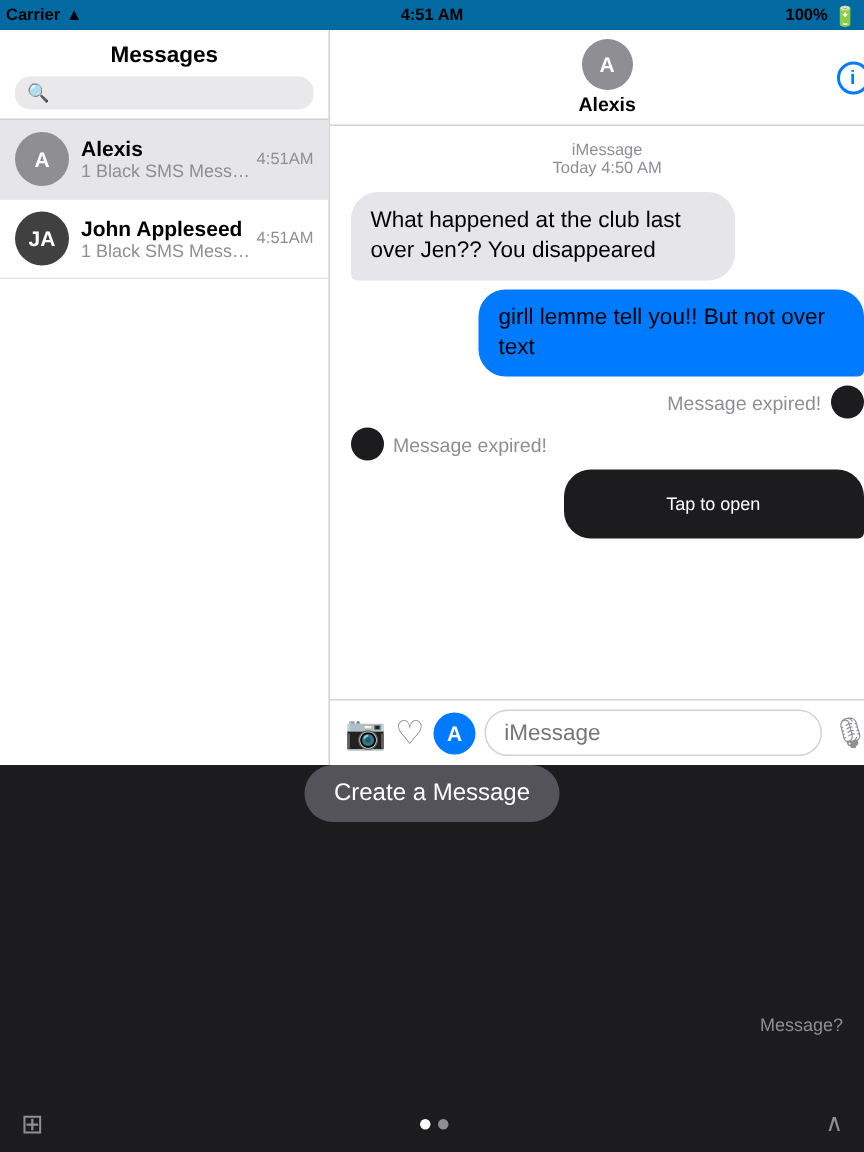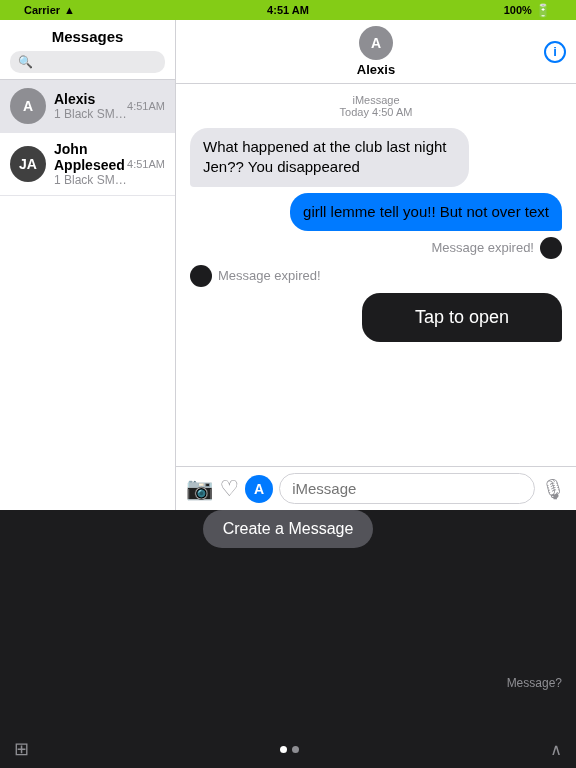--- a/index.html
+++ b/index.html
@@ -9,43 +9,43 @@
       font-family: -apple-system, 'Helvetica Neue', Arial, sans-serif;
       overflow: hidden;
       background: #fff;
       display: flex;
       flex-direction: column;
     }
 
     
     .status-bar {
       height: 20px;
-      background: #84cc16;
+      background: #0369a1;
       display: flex;
       align-items: center;
       justify-content: space-between;
-      padding: 0 24px;
+      padding: 0 4px;
       font-size: 11px;
       font-weight: 600;
       flex-shrink: 0;
     }
     .status-left { display: flex; align-items: center; gap: 4px; }
     .status-center { position: absolute; left: 50%; transform: translateX(-50%); font-size: 11px; font-weight: 600; }
     .status-right { display: flex; align-items: center; gap: 4px; font-size: 11px; }
 
     
     .app-container {
       display: flex;
       flex: 1;
       overflow: hidden;
     }
 
     
     .sidebar {
-      width: 176px;
+      width: 220px;
       border-right: 1px solid #d1d1d6;
       display: flex;
       flex-direction: column;
       background: #fff;
       flex-shrink: 0;
     }
     .sidebar-header {
       padding: 8px 10px 6px;
       border-bottom: 1px solid #d1d1d6;
     }
@@ -219,21 +219,21 @@
       background: #1c1c1e;
       border-radius: 18px;
       border-bottom-right-radius: 4px;
       padding: 14px 20px;
       min-width: 200px;
       text-align: center;
       align-self: flex-end;
     }
     .tap-to-open-text {
       color: #fff;
-      font-size: 18px;
+      font-size: 12px;
     }
 
     
     .input-bar {
       display: flex;
       align-items: center;
       padding: 6px 10px;
       border-top: 1px solid #d1d1d6;
       gap: 6px;
       background: #fff;
@@ -370,21 +370,21 @@
     </div>
 
     <div class="messages-area">
       <div class="message-meta">
         <span>iMessage</span><br>
         <span>Today 4:50 AM</span>
       </div>
 
       <div class="message-row received">
         <div class="bubble received">
-          <span>What happened at the club last night Jen?? You disappeared</span>
+          <span>What happened at the club last over Jen?? You disappeared</span>
         </div>
       </div>
 
       <div class="message-row sent">
         <div class="bubble sent">
           <span>girll lemme tell you!! But not over text</span>
         </div>
       </div>
 
 

